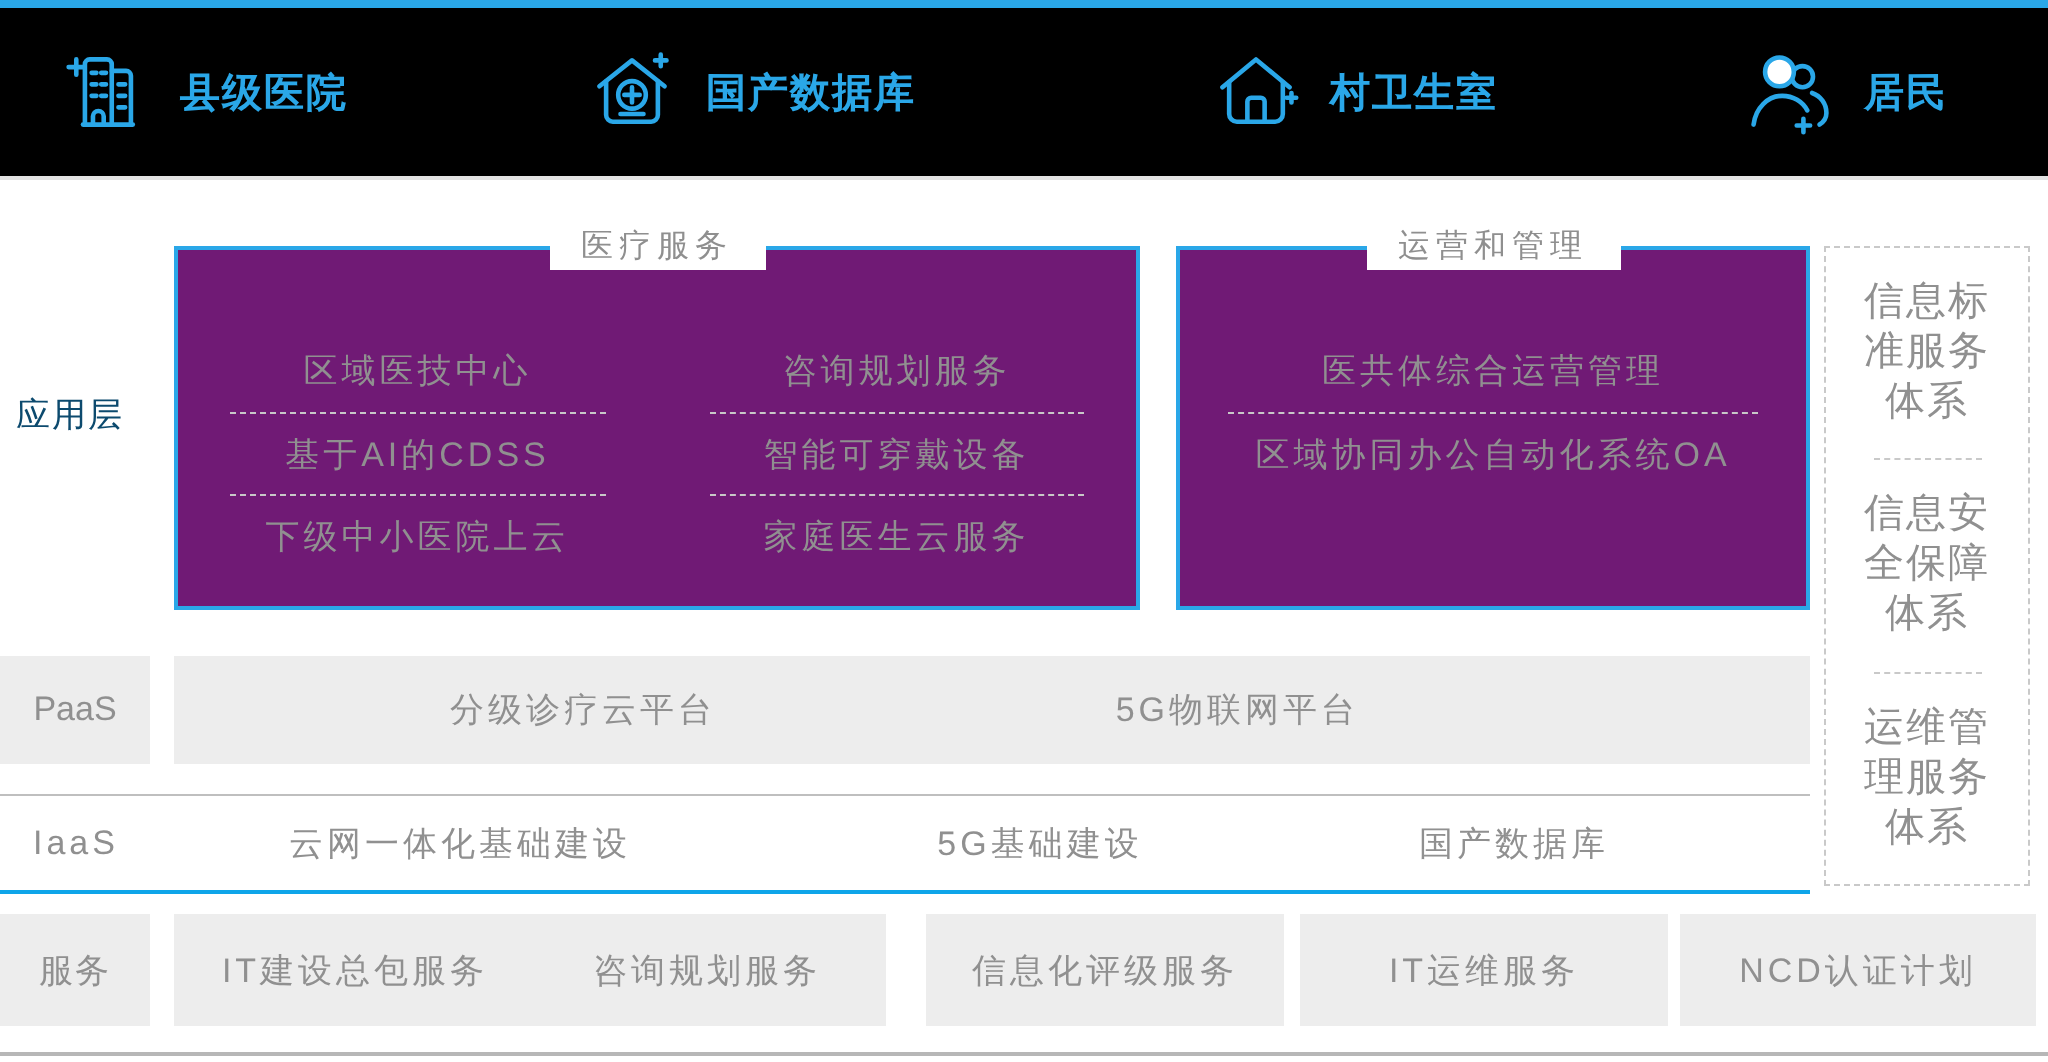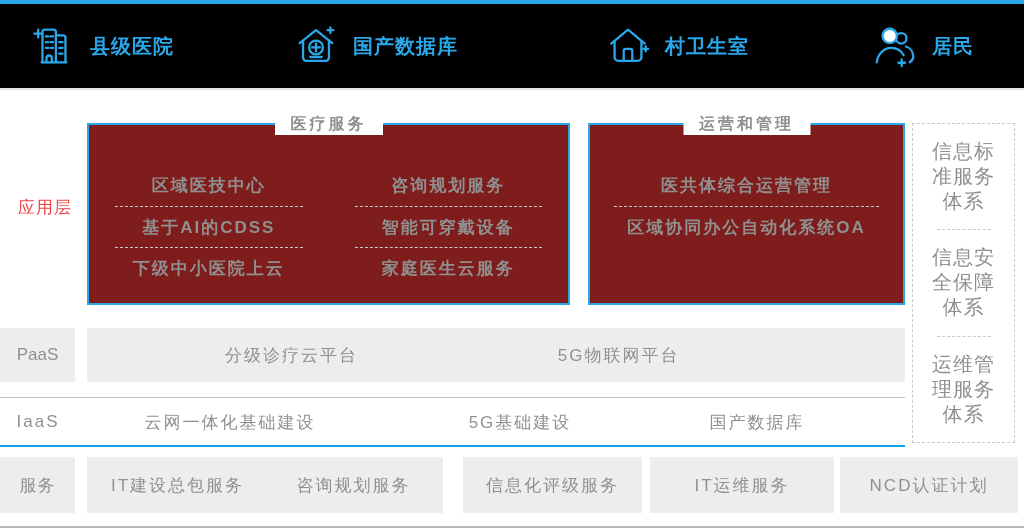--- a/index.html
+++ b/index.html
@@ -11,24 +11,24 @@
   .accent-top { position: absolute; left: 0; top: 0; width: 1024px; height: 4px; background: #2aa7e8; }
 
   
   .hdr { position: absolute; left: 0; top: 4px; width: 1024px; height: 84px; background: #000000; }
   .entity { position: absolute; top: 0; height: 84px; display: flex; align-items: center; gap: 14px; }
   .entity svg { display: block; }
   .entity-label { color: #2aa7e8; font-size: 20px; font-weight: bold; letter-spacing: 1px; white-space: nowrap; }
   .header-divider { position: absolute; left: 0; top: 88px; width: 1024px; height: 2px; background: #e3e3e3; }
 
   
-  .layer-label { position: absolute; color: #ef4444; font-size: 17px; letter-spacing: 1px; text-align: right; }
+  .layer-label { position: absolute; color: #0c4a6e; font-size: 17px; letter-spacing: 1px; text-align: left; }
 
   
-  .app-box { position: absolute; top: 123px; height: 182px; border: 2px solid #2aa7e8; background: #7f1d1d; font-weight: bold; }
+  .app-box { position: absolute; top: 123px; height: 182px; border: 2px solid #2aa7e8; background: #701a75; }
   .box1 { left: 87px; width: 483px; }
   .box2 { left: 588px; width: 317px; }
   .legend { position: absolute; top: -12px; left: 50%; transform: translateX(-50%); background: #fff;
             padding: 0 16px; line-height: 22px; font-size: 16px; letter-spacing: 3px; color: #8f8f8f; white-space: nowrap; }
   .cols { display: flex; height: 100%; padding-top: 40px; }
   .col { flex: 1; margin: 0 26px; display: flex; flex-direction: column; }
   .col-single { margin: 0 24px; }
   .cell { height: 41px; display: flex; align-items: center; justify-content: center;
           color: #909090; font-size: 17px; letter-spacing: 2px; white-space: nowrap; }
   .cell + .cell { border-top: 1px dashed #c8c8c8; }

